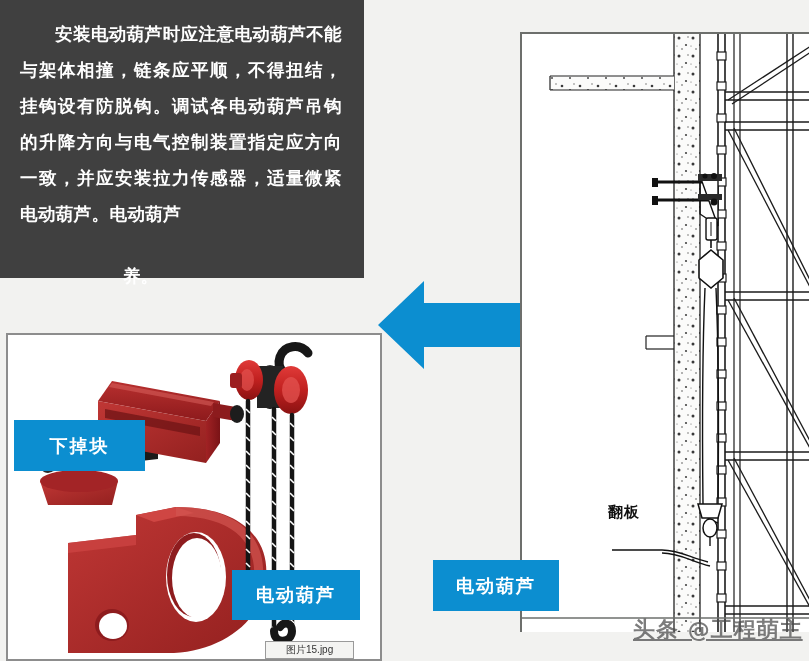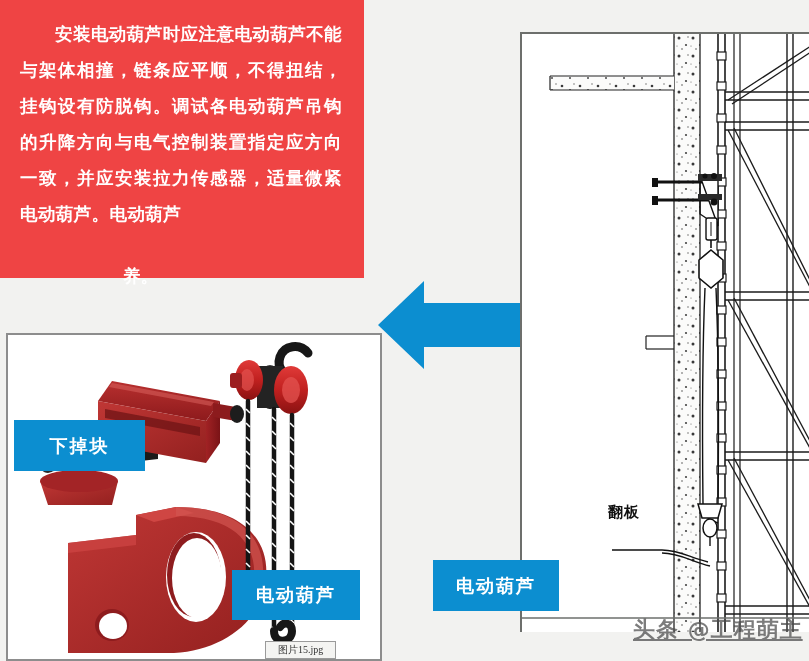--- a/index.html
+++ b/index.html
@@ -7,21 +7,21 @@
     width:809px;height:661px;
     background:#f2f2f0;
     font-family:"DejaVu Sans","Liberation Sans",sans-serif;
     overflow:hidden;position:relative;
   }
   #stage{position:absolute;left:0;top:0;width:809px;height:661px;}
 
   
   .text-panel{
     position:absolute;left:0;top:0;width:364px;height:278px;
-    background:#ef4444;
+    background:#404040;
     box-sizing:border-box;
     padding:16px 22px 8px 20px;
   }
   .text-panel .para{
     color:#ffffff;font-size:17.5px;line-height:36px;
     text-align:justify;text-indent:2em;
     font-weight:700;margin:0;
     letter-spacing:.4px;
   }
   .text-panel .tail{
@@ -45,22 +45,22 @@
 
   
   .photo{
     position:absolute;left:6px;top:333px;width:376px;height:328px;
     background:#ffffff;border:2px solid #8d8d8d;box-sizing:border-box;
     overflow:hidden;
   }
   .fname{
     position:absolute;left:265px;top:641px;
     background:#f4f4f2;border:1px solid #9a9a9a;
-    font-size:10px;color:#333;padding:1px 12px;
-    font-family:Liberation Serif, serif;
+    font-size:10px;color:#333;padding:1px 20px;
+    font-family:Liberation Sans, sans-serif;
     white-space:nowrap;
   }
 
   
   .drawing{
     position:absolute;left:520px;top:32px;width:289px;height:600px;
     background:#ffffff;
     border-left:2px solid #6d6f6c;border-top:2px solid #6d6f6c;
     box-sizing:border-box;overflow:hidden;
   }

